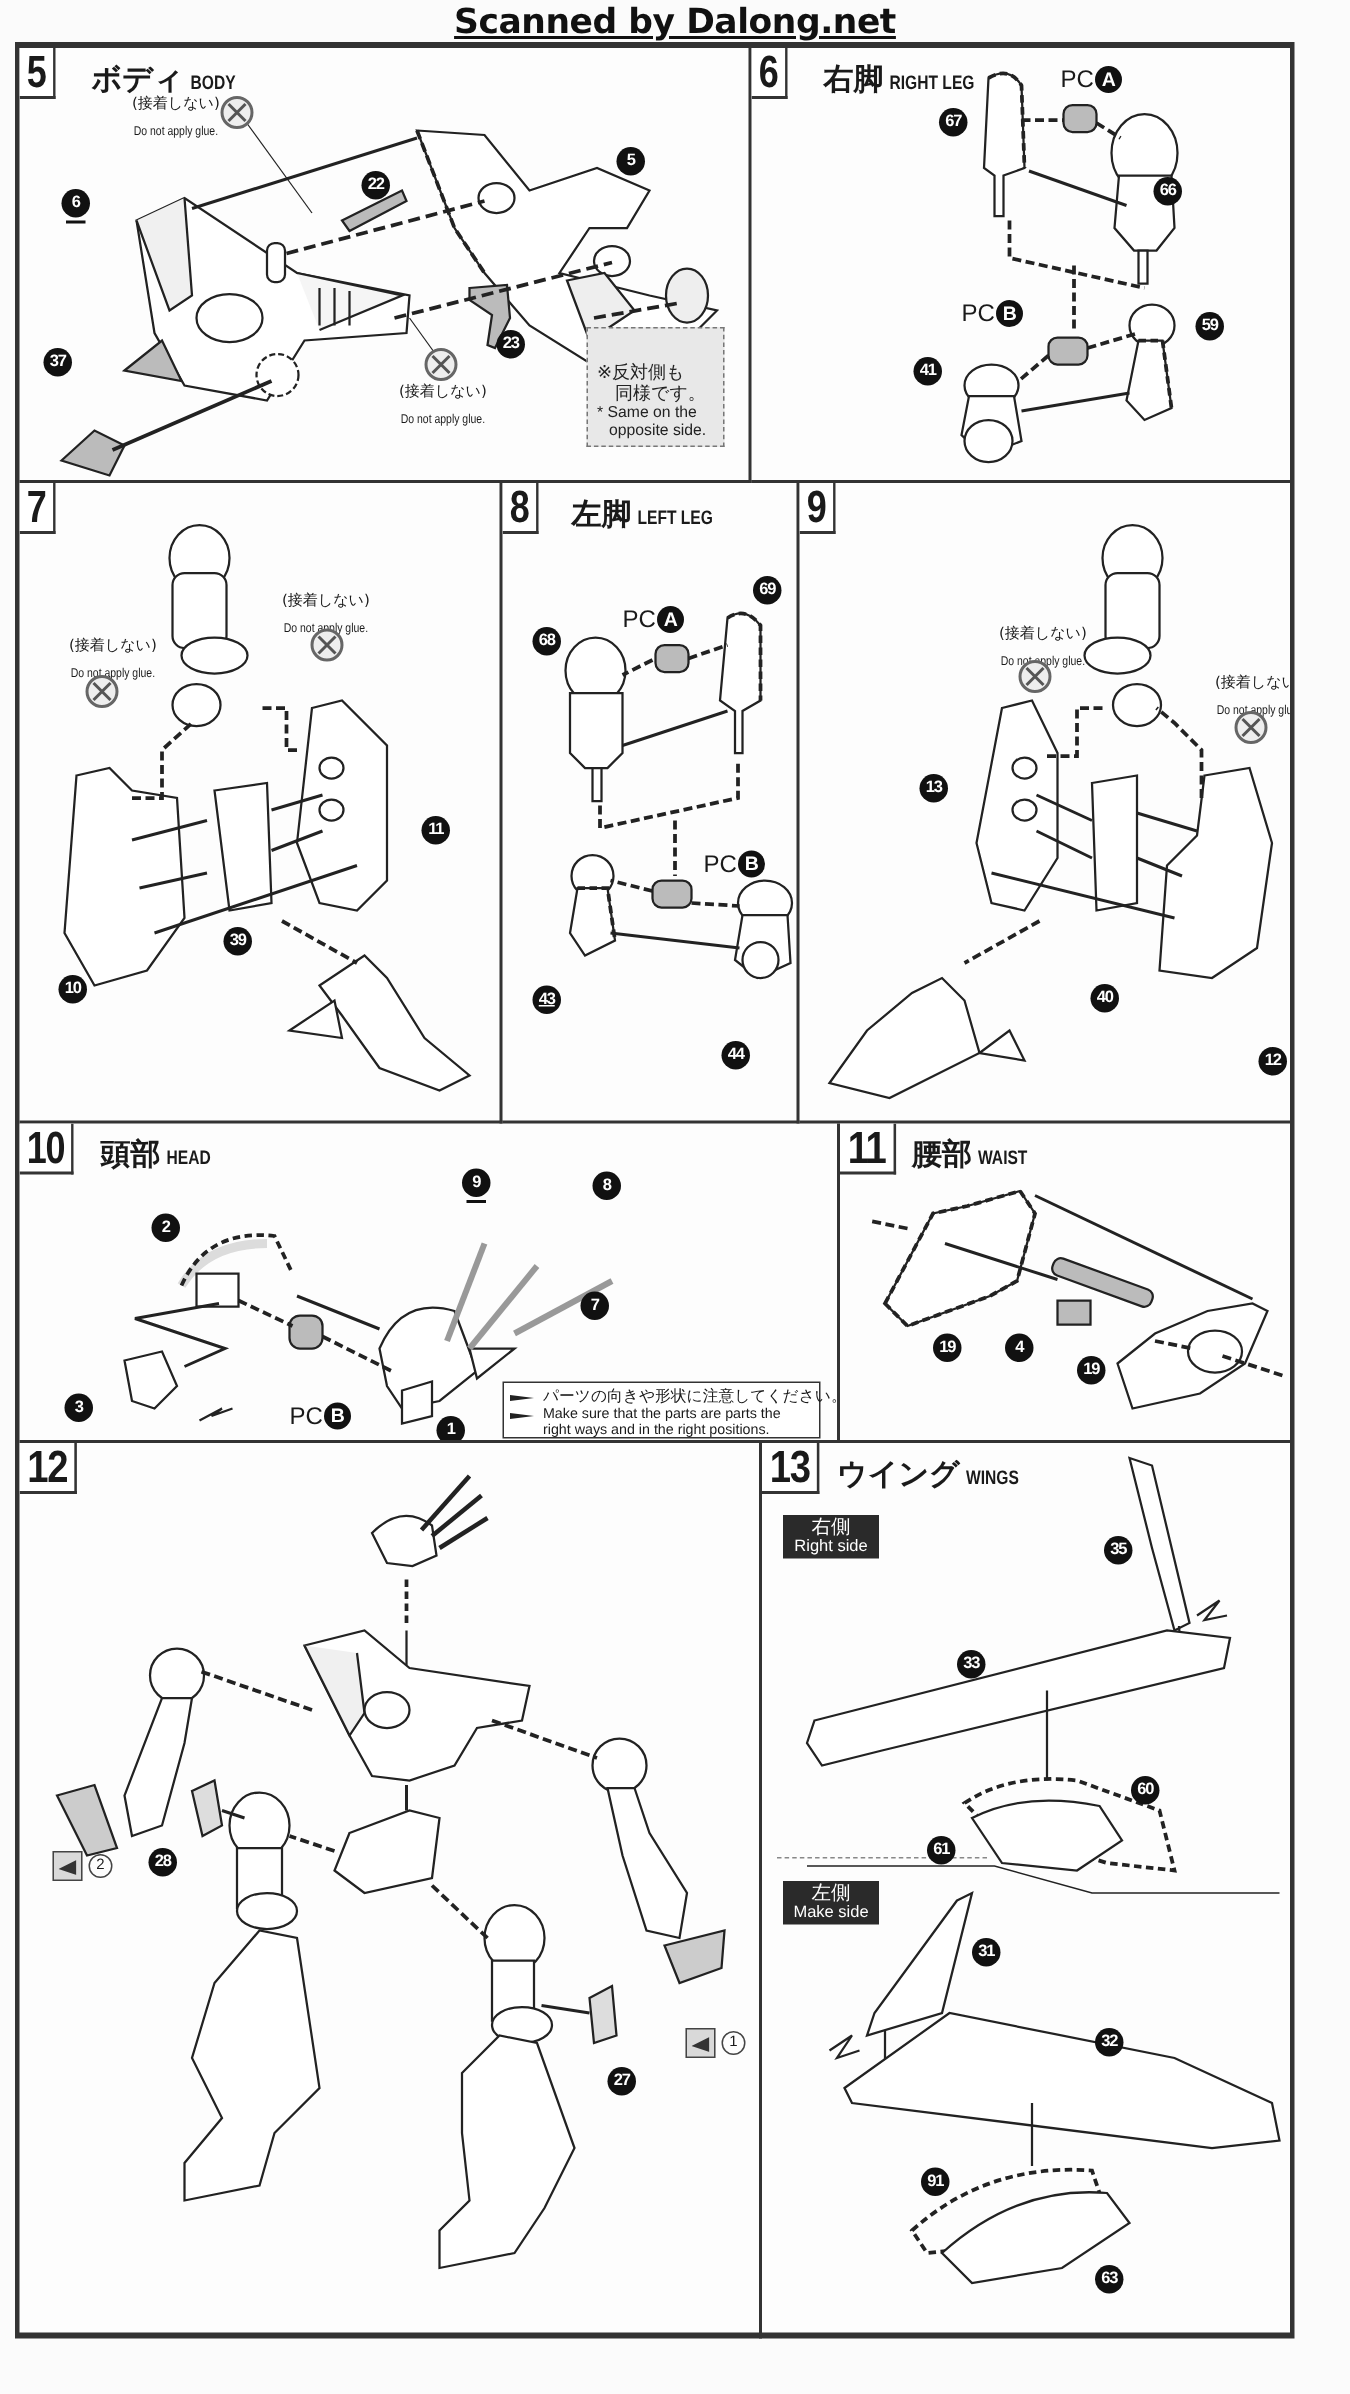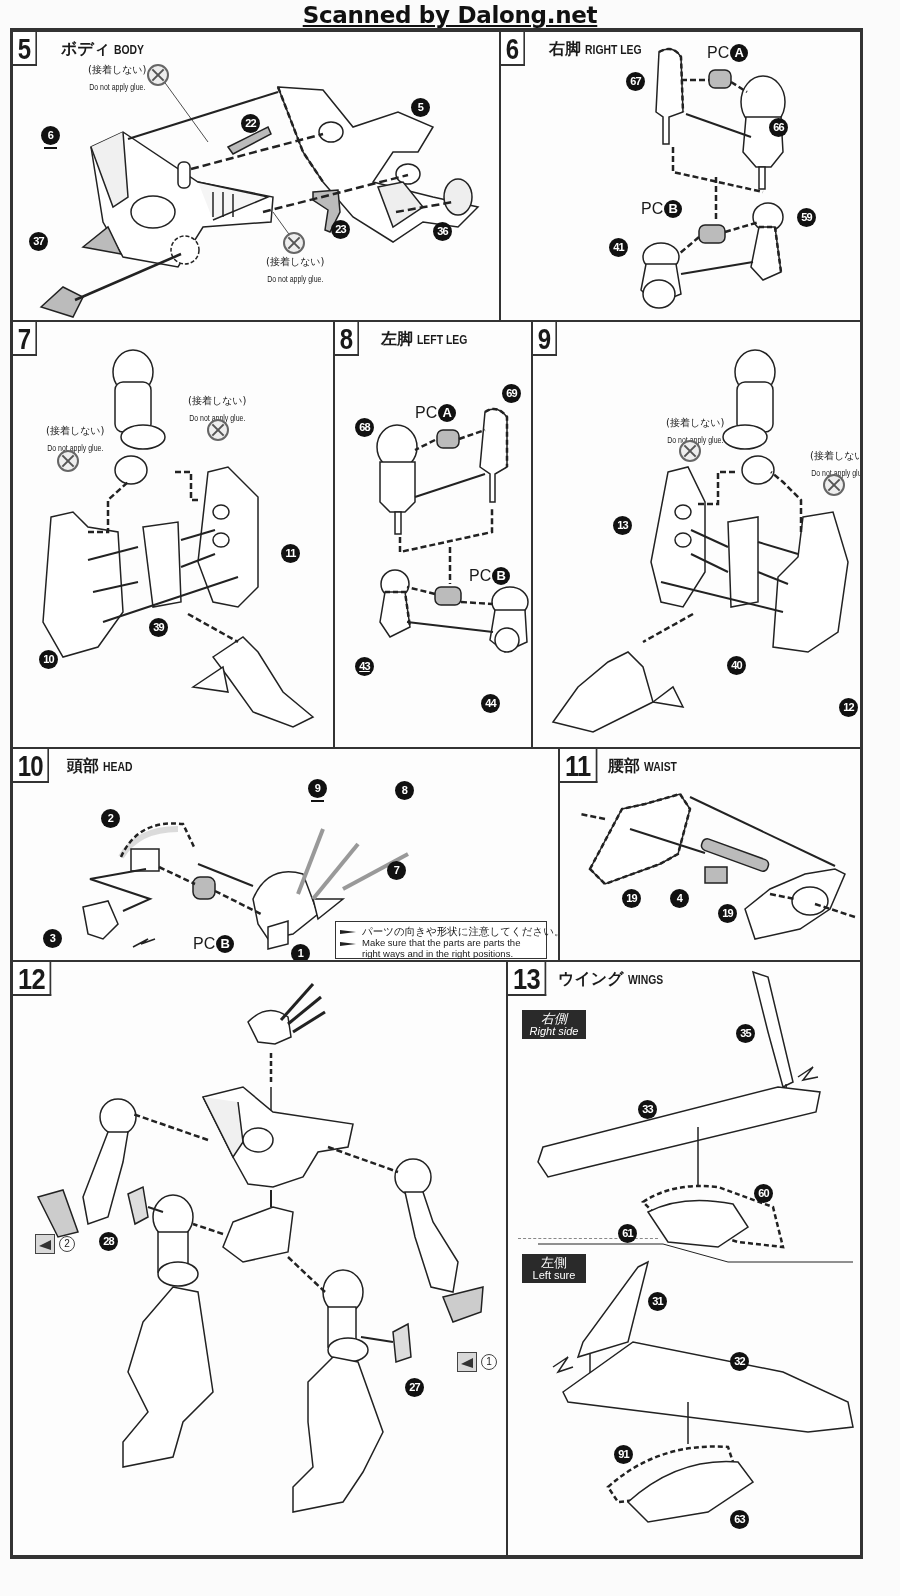--- a/index.html
+++ b/index.html
@@ -23,21 +23,21 @@
     position: absolute; left: 0; top: 0; height: 34px; padding: 0 6px;
     border-right: 2px solid #333; border-bottom: 2px solid #333; background: #fff;
     font-family: "Liberation Sans", sans-serif; font-weight: bold; font-size: 30px;
     line-height: 34px; transform-origin: left top; letter-spacing: -1px;
   }
   .step-num.narrow { transform: scaleX(0.8); }
   .step-title {
     position: absolute; top: 7px; font-family: "Liberation Sans", sans-serif; font-weight: bold;
     font-size: 15px; white-space: nowrap;
   }
-  .step-title .jp { font-size: 16px; }
+  .step-title .jp { font-size: 20px; }
   .step-title .en { font-family: "Liberation Sans Narrow", "Liberation Sans", sans-serif; font-size: 13px; transform: scaleX(0.8); display: inline-block; transform-origin: left; }
 
   .art { position: absolute; left: 0; top: 0; }
   .art path, .art ellipse, .art rect, .art polygon, .art circle, .art line, .art polyline { vector-effect: non-scaling-stroke; }
 
   .part-label {
     position: absolute; width: 19px; height: 19px; border-radius: 50%; background: #111; color: #fff;
     font-family: "Liberation Sans", sans-serif; font-weight: bold; font-size: 11px;
     line-height: 19px; text-align: center; letter-spacing: -0.8px;
   }
@@ -146,20 +146,26 @@
     <div class="noglue" style="left:248px;top:224px;">
       <div class="jp">(接着しない)</div>
       <div class="en">Do not apply glue.</div>
     </div>
     <div class="part-label" style="left:398px;top:66px;">5</div>
     <div class="part-label under" style="left:28px;top:94px;">6</div>
     <div class="part-label" style="left:228px;top:82px;">22</div>
     <div class="part-label" style="left:318px;top:188px;">23</div>
     <div class="part-label" style="left:420px;top:190px;">36</div>
     <div class="part-label" style="left:16px;top:200px;">37</div>
+    <div class="note-box" style="left:378px;top:186px;width:92px;height:80px;padding-top:22px;">
+      <div class="jp">※反対側も</div>
+      <div class="jp" style="padding-left:12px;">同様です。</div>
+      <div class="en">* Same on the</div>
+      <div class="en" style="padding-left:8px;">opposite side.</div>
+    </div>
   </div>
 
   <div class="panel no-r" style="left:488px;top:0;width:359px;height:290px;">
     <div class="step-num narrow">6</div>
     <div class="step-title" style="left:48px;">
       <span class="jp">右脚</span>
       <span class="en">RIGHT LEG</span>
     </div>
     <svg class="art" width="359" height="290" viewBox="0 0 359 290" fill="#fff" stroke="#222" stroke-width="1.5">
       <path d="M158 20 Q172 12 180 25 L182 80 L168 85 L168 112 L162 112 L162 85 L155 80 Z"></path>
@@ -424,27 +430,27 @@
       <div class="sticker-num">1</div>
     </div>
   </div>
 
   <div class="panel no-r no-b" style="left:495px;top:930px;width:352px;height:597px;">
     <div class="step-num" style="transform:scaleX(0.85);">13</div>
     <div class="step-title" style="left:50px;">
       <span class="jp">ウイング</span>
       <span class="en">WINGS</span>
     </div>
-    <div class="side-tag" style="left:14px;top:48px;width:64px;font-style:italic;">
+    <div class="side-tag" style="left:14px;top:48px;width:64px;">
       <div>右側</div>
       <div class="en">Right side</div>
     </div>
     <div class="side-tag" style="left:14px;top:292px;width:64px;">
       <div>左側</div>
-      <div class="en">Left sure</div>
+      <div class="en">Make side</div>
     </div>
     <div class="divider-dashed" style="left:10px;top:276px;width:140px;"></div>
     <svg class="art" width="352" height="597" viewBox="0 0 352 597" fill="#fff" stroke="#222" stroke-width="1.5">
 
       <path d="M245 10 L260 15 L285 120 L275 125 L260 70 Z"></path>
       <line x1="278" y1="122" x2="280" y2="150" stroke-width="1.5"></line>
       <path d="M290 115 L305 105 L295 118 L310 115" fill="none"></path>
       <path d="M35 185 L270 125 L312 130 L308 150 L80 205 L40 215 L30 200 Z"></path>
       <line x1="190" y1="165" x2="190" y2="225" stroke-width="1.5"></line>
       <path d="M135 240 Q165 220 210 225 L265 245 L275 285 L230 280 L150 255 Z" stroke-dasharray="5 3" stroke-width="2.5" fill="none"></path>

